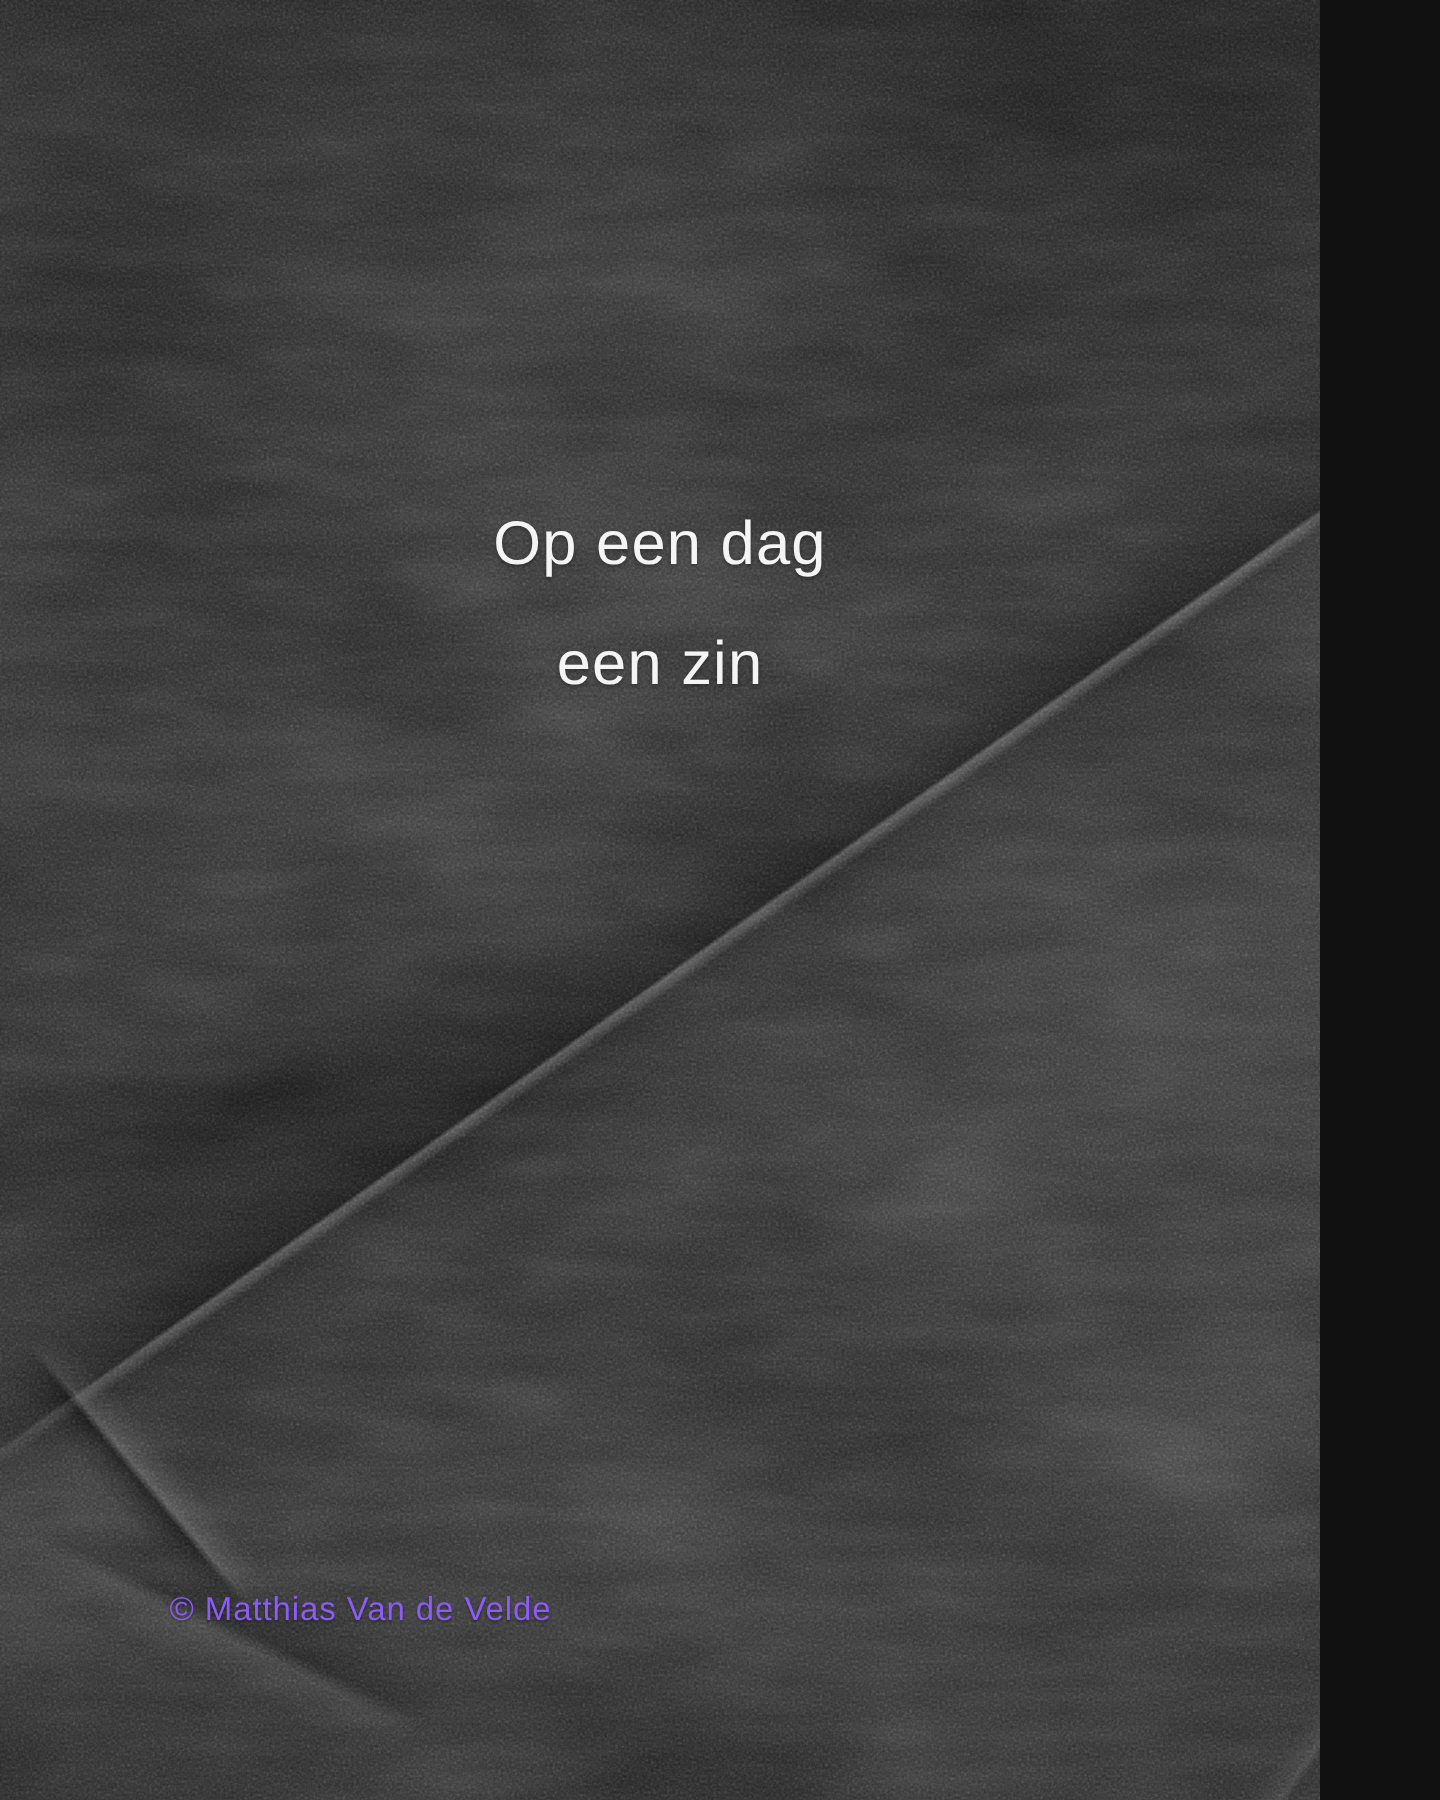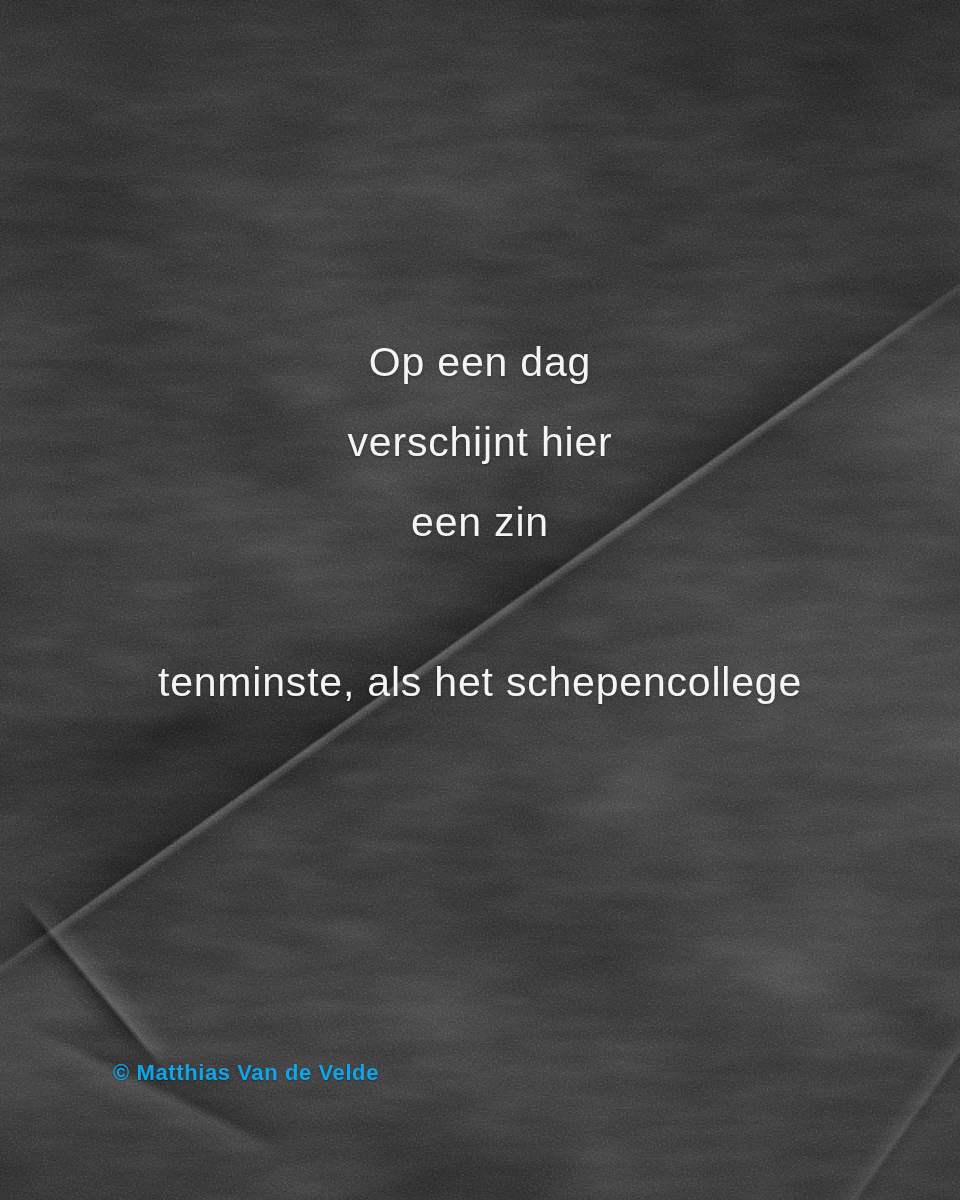--- a/index.html
+++ b/index.html
@@ -2,21 +2,21 @@
 <html><head>
 <meta charset="utf-8">
 <style>
   html, body {
     margin: 0;
     padding: 0;
     background: #111;
   }
   .stage {
     position: relative;
-    width: 960px;
+    width: 880px;
     height: 1200px;
     overflow: hidden;
     background: #242424;
     font-family: "Liberation Sans", sans-serif;
   }
   .layer {
     position: absolute;
     top: 0;
     left: 0;
     width: 960px;
@@ -135,23 +135,23 @@
     color: #f4f4f4;
     text-shadow: 0 1px 3px rgba(0,0,0,0.35);
     white-space: nowrap;
   }
   .credit {
     position: absolute;
     left: 113px;
     top: 1058px;
     font-size: 22px;
     line-height: 30px;
-    font-weight: 700;
+    font-weight: 400;
     letter-spacing: 0.6px;
-    color: #0ea5e9;
+    color: #8b5cf6;
     text-shadow: 0 1px 2px rgba(0,0,0,0.35);
     z-index: 10;
     white-space: nowrap;
   }
 </style>
 </head>
 <body>
 
 <div class="stage">
 
@@ -182,21 +182,19 @@
   <svg class="layer grain" width="960" height="1200" viewBox="0 0 960 1200" xmlns="http://www.w3.org/2000/svg">
     <filter id="f-grain" x="-10%" y="-10%" width="120%" height="120%">
       <feTurbulence type="fractalNoise" baseFrequency="0.55" numOctaves="2" seed="2" stitchTiles="stitch"></feTurbulence>
       <feColorMatrix type="saturate" values="0"></feColorMatrix>
     </filter>
     <rect width="960" height="1200" filter="url(#f-grain)"></rect>
   </svg>
 
   <div class="poem">
     <div class="poem-line">Op een dag</div>
-    <div class="poem-line">verschijnt hier</div>
     <div class="poem-line">een zin</div>
     <div class="poem-line"></div>
-    <div class="poem-line">tenminste, als het schepencollege</div>
   </div>
 
   <div class="credit">© Matthias Van de Velde</div>
 
 </div>
 
 </body></html>

